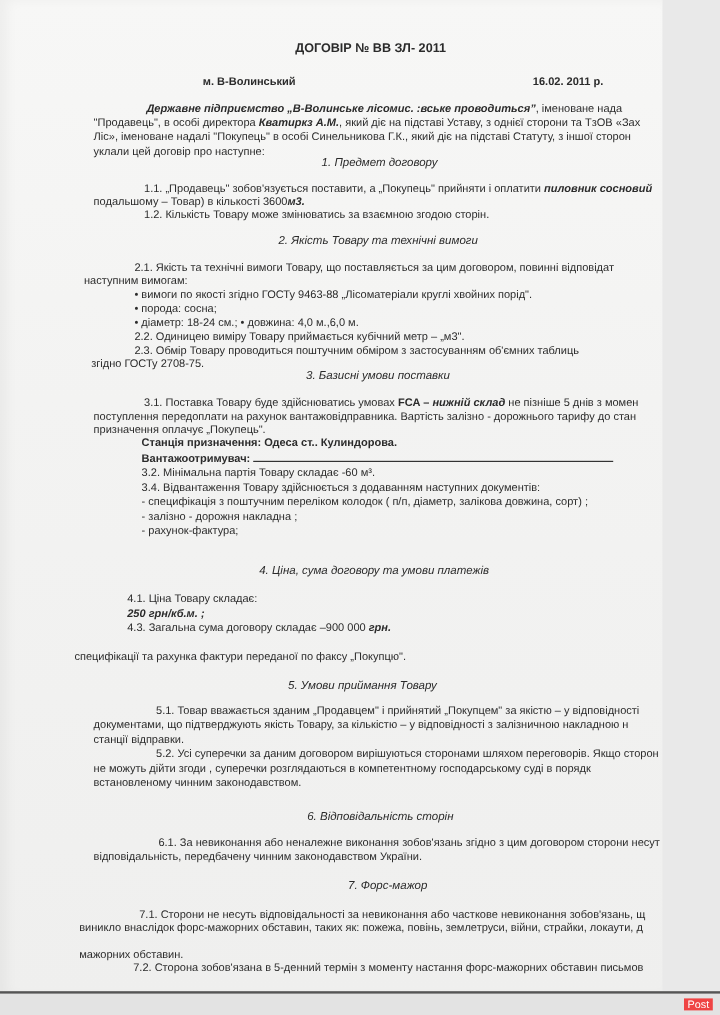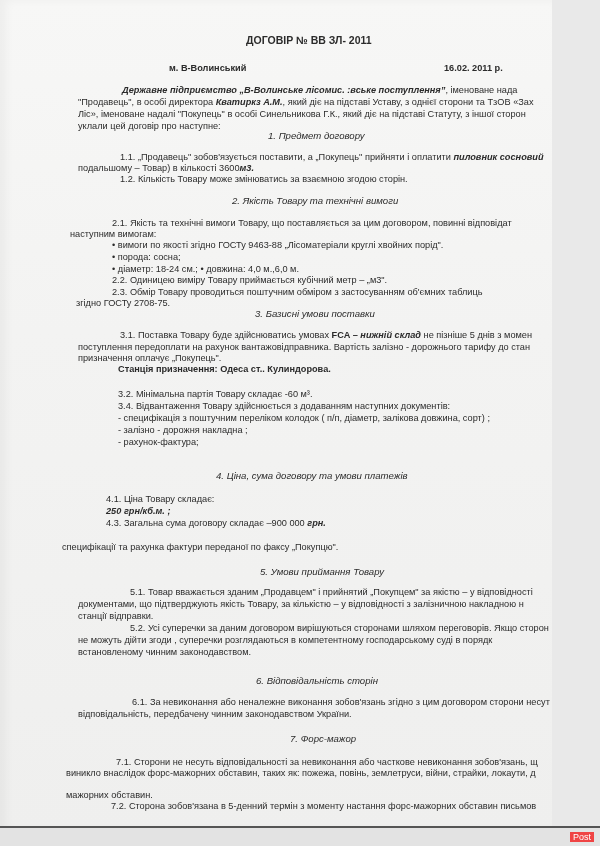--- a/index.html
+++ b/index.html
@@ -34,21 +34,21 @@
 </head>
 <body>
 
 <div class="page">
 
   <div class="t title" style="left:246px; top:35px;">ДОГОВІР № ВВ ЗЛ- 2011</div>
   <div class="t b" style="left:133px; top:63px;margin-left:36px;">м. В-Волинський</div>
   <div class="t b" style="left:444px; top:63px;">16.02. 2011 р.</div>
 
   <div class="t" style="left:122px; top:85px;">
-    <span class="bi">Державне підприємство „В-Волинське лісомис. :вське поступлення”</span><span>, іменоване нада</span>
+    <span class="bi">Державне підприємство „В-Волинське лісомис. :вське проводиться”</span><span>, іменоване нада</span>
   </div>
   <div class="t" style="left:78px; top:97px;">
     <span>"Продавець", в особі директора </span><span class="bi">Кватиркз А.М.</span><span>, який діє на підставі Уставу, з однієї сторони та ТзОВ «Зах</span>
   </div>
   <div class="t" style="left:78px; top:109px;">Ліс», іменоване надалі "Покупець" в особі Синельникова Г.К., який діє на підставі Статуту, з іншої сторон</div>
   <div class="t" style="left:78px; top:121px;">уклали цей договір про наступне:</div>
 
   <div class="t sect" style="left:268px; top:130px;">1.   Предмет договору</div>
   <div class="t" style="left:120px; top:152px;">
     <span>1.1.  „Продавець" зобов'язується поставити, а „Покупець"  прийняти і оплатити </span><span class="bi">пиловник сосновий</span>
@@ -68,35 +68,39 @@
   <div class="t" style="left:112px; top:287px;">2.3.       Обмір Товару проводиться поштучним обміром з застосуванням об'ємних таблиць</div>
   <div class="t" style="left:76px; top:298px;">згідно ГОСТу  2708-75.</div>
 
   <div class="t sect" style="left:255px; top:308px;">3.   Базисні умови поставки</div>
   <div class="t" style="left:120px; top:330px;">
     <span>3.1. Поставка Товару буде здійснюватись   умовах  </span><span class="b">FCA – </span><span class="bi">нижній склад</span><span> не пізніше 5 днів з момен</span>
   </div>
   <div class="t" style="left:78px; top:342px;">поступлення передоплати на рахунок вантажовідправника. Вартість залізно - дорожнього тарифу до стан</div>
   <div class="t" style="left:78px; top:353px;">призначення оплачує „Покупець".</div>
   <div class="t b" style="left:118px; top:364px;">Станція призначення: Одеса ст.. Кулиндорова.</div>
+  <div class="t b" style="left:118px; top:376px;">
+    <span>Вантажоотримувач:</span>
+    <span class="under"></span>
+  </div>
   <div class="t" style="left:118px; top:389px;">3.2.   Мінімальна партія Товару складає -60 м³.</div>
   <div class="t" style="left:118px; top:401px;">3.4. Відвантаження Товару здійснюється з додаванням наступних документів:</div>
   <div class="t" style="left:118px; top:413px;">-     специфікація з поштучним переліком колодок ( п/п, діаметр, залікова довжина, сорт) ;</div>
   <div class="t" style="left:118px; top:425px;">-     залізно - дорожня  накладна ;</div>
   <div class="t" style="left:118px; top:437px;">-     рахунок-фактура;</div>
 
   <div class="t sect" style="left:216px; top:470px;">4.   Ціна, сума договору  та умови платежів</div>
   <div class="t" style="left:106px; top:494px;">4.1. Ціна Товару  складає:</div>
   <div class="t bi" style="left:106px; top:506px;">250   грн/кб.м. ;</div>
   <div class="t" style="left:106px; top:518px;">
     <span>4.3.  Загальна сума договору складає –900 000 </span><span class="bi">грн.</span>
   </div>
   <div class="t" style="left:62px; top:542px;">специфікації та рахунка фактури переданої по факсу „Покупцю".</div>
 
-  <div class="t sect" style="left:260px; top:566px;">5. Умови приймання Товару</div>
+  <div class="t sect" style="left:240px; top:566px;">5. Умови приймання Товару</div>
   <div class="t" style="left:130px; top:587px;">5.1.  Товар  вважається зданим „Продавцем"  і прийнятий „Покупцем" за якістю – у відповідності</div>
   <div class="t" style="left:78px; top:599px;">документами, що підтверджують якість Товару, за кількістю – у відповідності з залізничною накладною н</div>
   <div class="t" style="left:78px; top:611px;">станції відправки.</div>
   <div class="t" style="left:130px; top:623px;">5.2. Усі суперечки за даним договором вирішуються сторонами шляхом переговорів. Якщо сторон</div>
   <div class="t" style="left:78px; top:635px;">не можуть дійти згоди , суперечки розглядаються в компетентному господарському суді в порядк</div>
   <div class="t" style="left:78px; top:647px;text-align:center;">встановленому чинним законодавством.</div>
 
   <div class="t sect" style="left:256px; top:675px;">6.  Відповідальність сторін</div>
   <div class="t" style="left:132px; top:697px;">6.1. За  невиконання  або  неналежне  виконання  зобов'язань згідно з цим договором сторони несут</div>
   <div class="t" style="left:78px; top:709px;">відповідальність, передбачену чинним законодавством України.</div>

